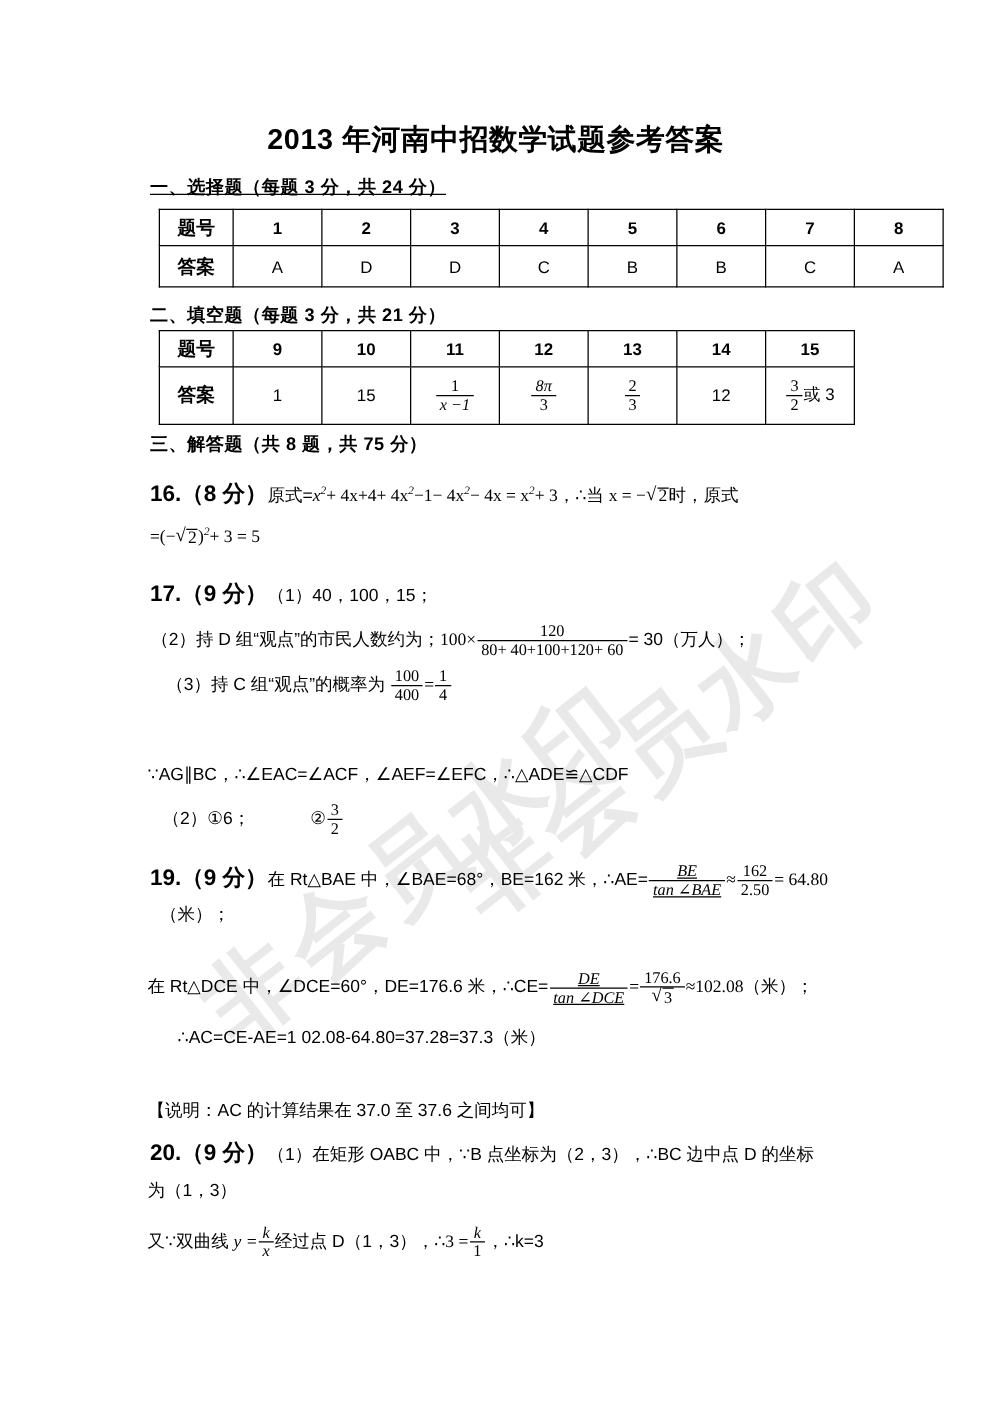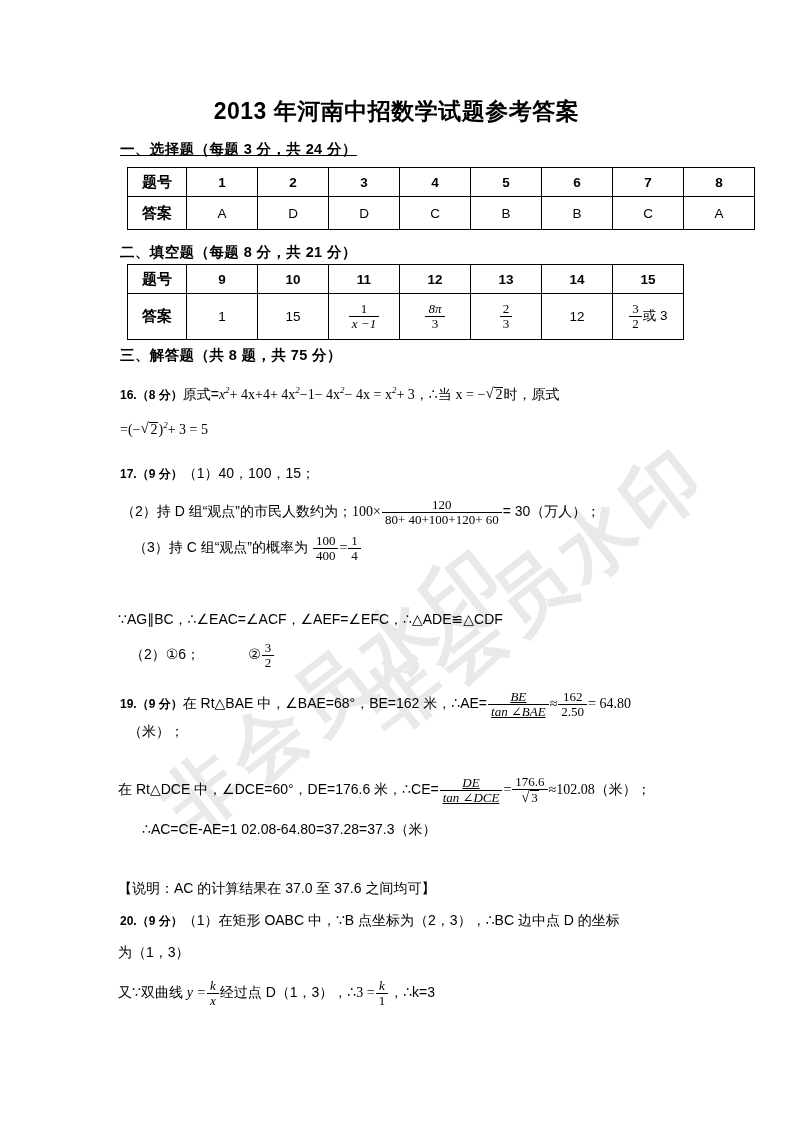--- a/index.html
+++ b/index.html
@@ -109,21 +109,21 @@
   .frac.serif { font-family: "Liberation Serif", "DejaVu Serif", serif; font-style: italic; text-decoration: underline; }
   .frac.serif-up { font-family: "Liberation Serif", "DejaVu Serif", serif; font-style: normal; }
 
   
   .ln {
     position: absolute;
     font-size: 14px;
     white-space: nowrap;
     line-height: 1;
   }
-  .qnum { font-weight: bold; font-size: 12px; }
+  .qnum { font-weight: bold; font-size: 18px; }
   .mi { font-family: "Liberation Serif", "DejaVu Serif", serif; font-style: italic; }
   .mn { font-family: "Liberation Serif", "DejaVu Serif", serif; font-style: normal; }
   sup.e { font-size: 9px; vertical-align: super; font-family: "Liberation Serif", serif; font-style: italic; }
 
   
   .rad { display: inline-block; position: relative; padding-left: 9px; font-family: "Liberation Serif", serif; }
   .rad::before {
     content: "\221A";
     position: absolute; left: 0; top: -1px;
     font-size: 15px;
@@ -169,21 +169,21 @@
       <td>D</td>
       <td>C</td>
       <td>B</td>
       <td>B</td>
       <td>C</td>
       <td>A</td>
     </tr>
   </tbody>
     </table>
 
-  <div class="sec-head sec-2">二、填空题（每题 8 分，共 21 分）</div>
+  <div class="sec-head sec-2">二、填空题（每题 3 分，共 21 分）</div>
 
   <table class="ans" id="table-fill">
     <tbody>
         <tr class="row-q">
       <td class="hdr-label">题号</td>
       <td class="num">9</td>
       <td class="num">10</td>
       <td class="num">11</td>
       <td class="num">12</td>
       <td class="num">13</td>

